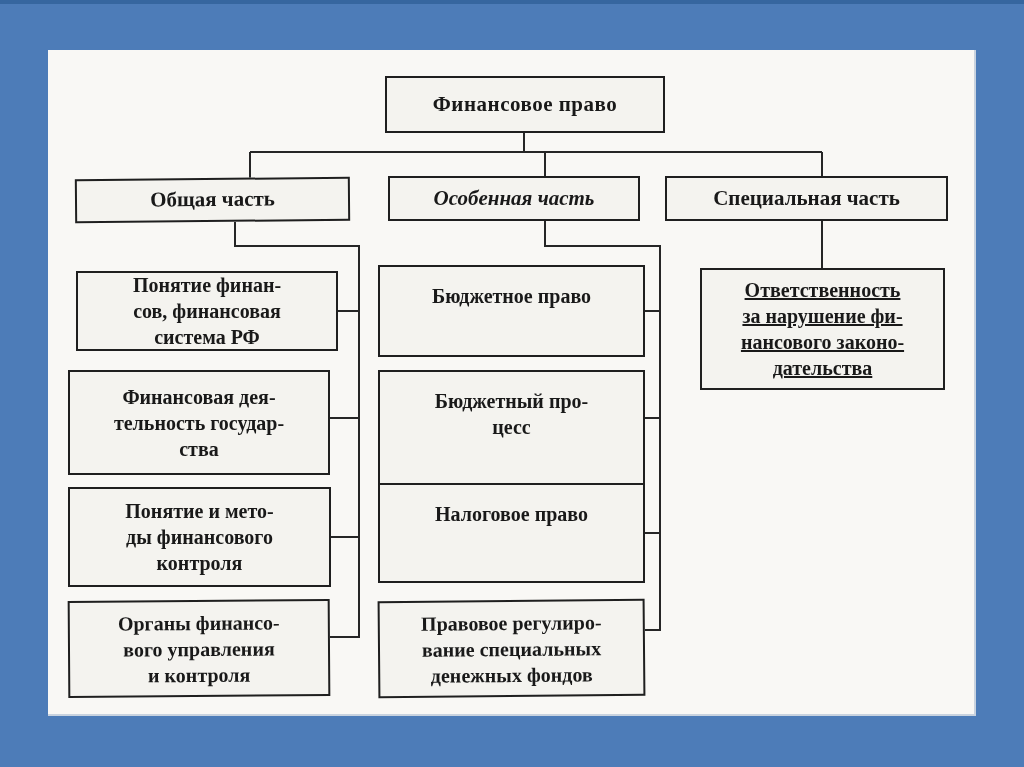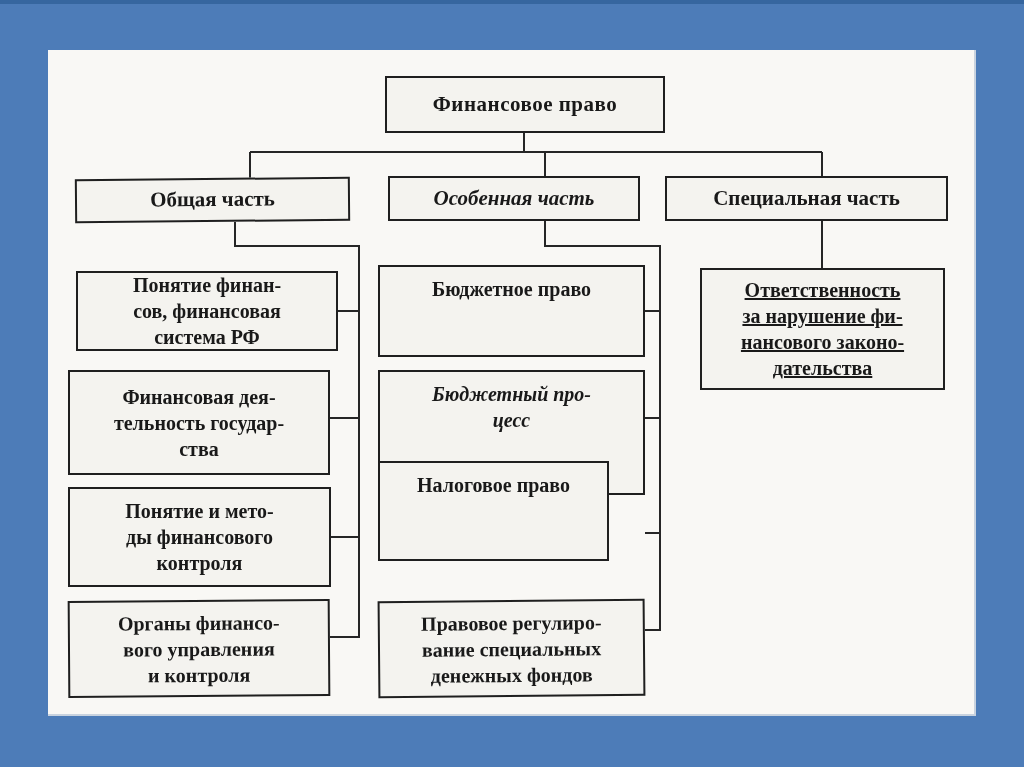--- a/index.html
+++ b/index.html
@@ -19,21 +19,21 @@
   }
   .wires{position:absolute;left:0;top:0;width:1024px;height:767px;pointer-events:none;}
   .node{
     position:absolute;box-sizing:border-box;
     border:2px solid #1f1f1f;background:#f4f3ef;
     color:#191919;font-weight:700;text-align:center;
     display:flex;align-items:center;justify-content:center;
     white-space:pre-line;line-height:1.3;
     font-size:20px;
   }
-  .node.top-align{align-items:flex-start;padding-top:9px;}
+  .node.top-align{align-items:flex-start;padding-top:16px;}
   .hdr{font-size:21px;}
   .root{font-size:21px;letter-spacing:0.5px;}
   .tilt-a{transform:rotate(-0.5deg);}
   .tilt-b{transform:rotate(-0.4deg);}
 </style>
 </head>
 <body>
 
 <div class="top-edge"></div>
 <div class="canvas"></div>
@@ -74,23 +74,23 @@
 тельность государ-
 ства</div>
 <div class="node" style="left:68px;top:487px;width:263px;height:100px;">Понятие и мето-
 ды финансового
 контроля</div>
 <div class="node tilt-b" style="left:68px;top:600px;width:262px;height:97px;">Органы финансо-
 вого управления
 и контроля</div>
 
 <div class="node top-align" style="left:378px;top:265px;width:267px;height:92px;">Бюджетное право</div>
-<div class="node top-align" style="left:378px;top:370px;width:267px;height:125px;font-style:italic;">Бюджетный про-
+<div class="node top-align" style="left:378px;top:370px;width:267px;height:125px;">Бюджетный про-
 цесс</div>
-<div class="node top-align" style="left:378px;top:461px;width:231px;height:100px;">Налоговое право</div>
+<div class="node top-align" style="left:378px;top:483px;width:267px;height:100px;">Налоговое право</div>
 <div class="node tilt-a" style="left:378px;top:600px;width:267px;height:97px;">Правовое регулиро-
 вание специальных
 денежных фондов</div>
 
 <div class="node" style="left:700px;top:268px;width:245px;height:122px;text-decoration:underline;">Ответственность
 за нарушение фи-
 нансового законо-
 дательства</div>
 
 </body></html>

